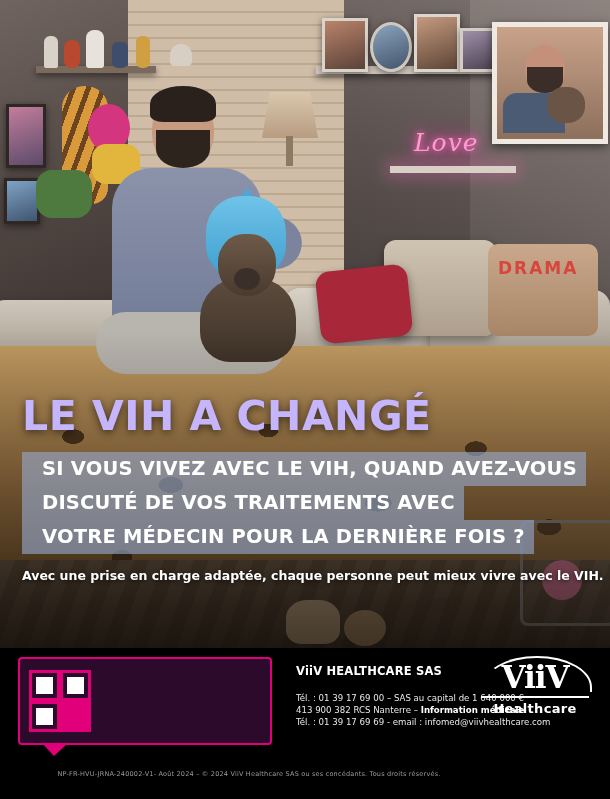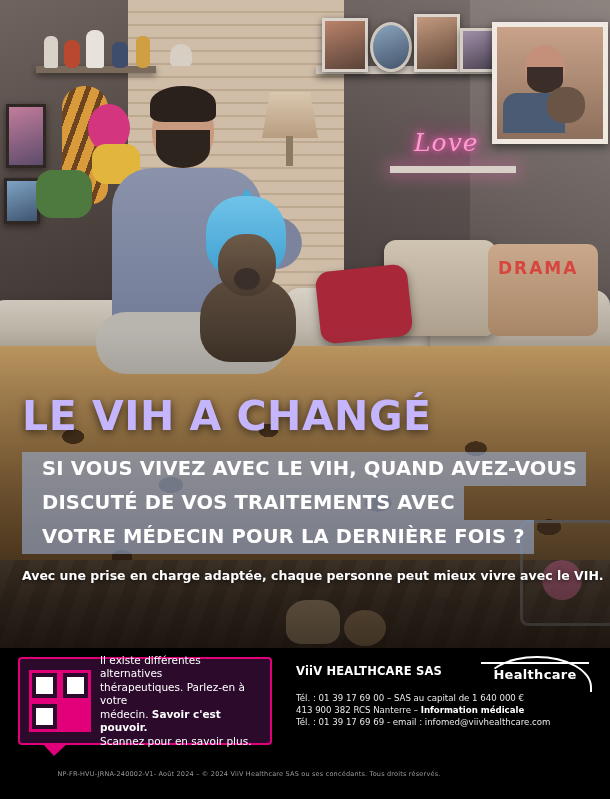--- a/index.html
+++ b/index.html
@@ -503,39 +503,34 @@
   </div>
 
   <div class="bottom">
 
     <div class="qr-bubble">
       <div class="qr">
         <span class="eye tl"></span>
         <span class="eye tr"></span>
         <span class="eye bl"></span>
       </div>
-      <div class="qr-text">
-        <span>Il existe différentes alternatives</span><br>
-        <span>thérapeutiques. Parlez-en à votre</span><br>
-        <span>médecin. </span><b>Savoir c'est pouvoir.</b><br>
-        <span>Scannez pour en savoir plus.</span>
-      </div>
     </div>
 
     <div class="company">
       <div class="name">ViiV HEALTHCARE SAS</div>
       <div class="line">Tél. : 01 39 17 69 00 – SAS au capital de 1 640 000 €</div>
       <div class="line">
         <span>413 900 382 RCS Nanterre – </span><b>Information médicale</b>
       </div>
       <div class="line">Tél. : 01 39 17 69 69 - email : infomed@viivhealthcare.com</div>
     </div>
 
     <div class="logo">
       <div class="swoosh"></div>
+      <div class="mark">ViiV</div>
       <div class="rule"></div>
       <div class="sub">Healthcare</div>
     </div>
 
     <div class="legal">NP-FR-HVU-JRNA-240002-V1- Août 2024 – © 2024 ViiV Healthcare SAS ou ses concédants. Tous droits réservés.</div>
   </div>
 
 </div>
 
 </body></html>

